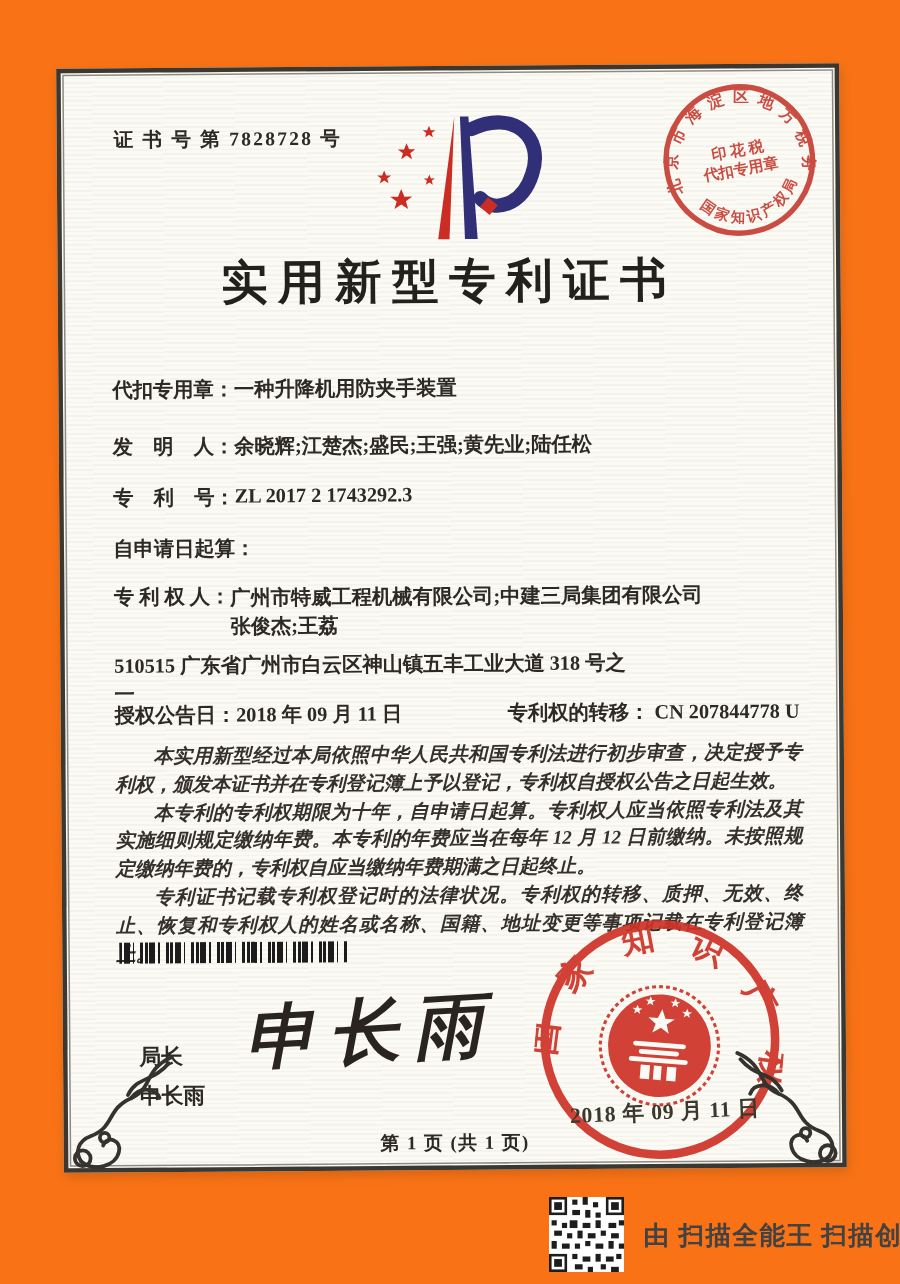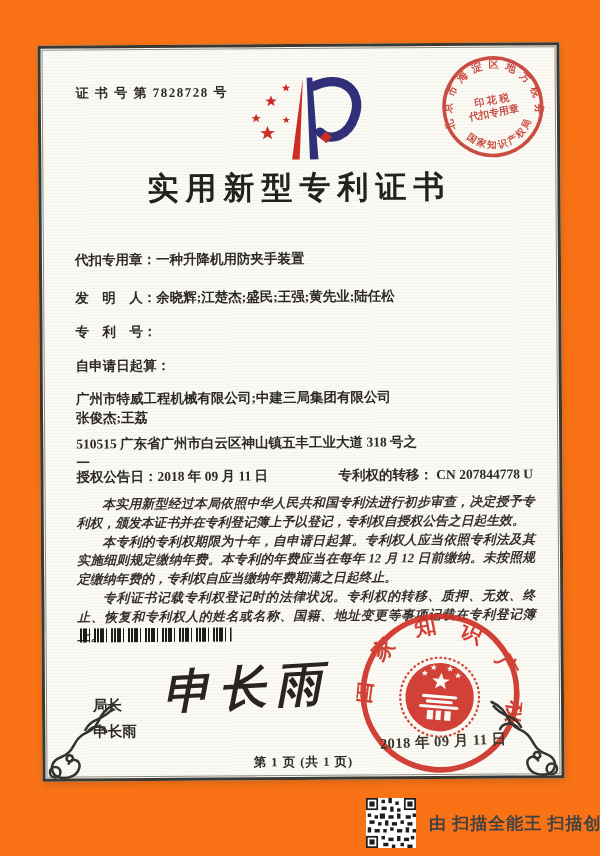--- a/index.html
+++ b/index.html
@@ -134,27 +134,29 @@
       <span>一种升降机用防夹手装置</span>
     </div>
 
     <div class="row r-inv">
       <span class="lbl">发　明　人：</span>
       <span>余晓辉;江楚杰;盛民;王强;黄先业;陆任松</span>
     </div>
 
     <div class="row r-pno">
       <span class="lbl">专　利　号：</span>
+      <span>ZL 2017 2 1743292.3</span>
     </div>
 
     <div class="row r-fil">
       <span class="lbl">自申请日起算：</span>
     </div>
 
     <div class="row r-pat">
+      <span class="lbl">专 利 权 人：</span>
       <span class="vblock">
         <span class="vline">广州市特威工程机械有限公司;中建三局集团有限公司</span>
         <span class="vline">张俊杰;王荔</span>
       </span>
     </div>
 
     <div class="row r-addr">
       <span class="vblock">
         <span class="vline">510515 广东省广州市白云区神山镇五丰工业大道 318 号之</span>
         <span class="vline">一</span>

